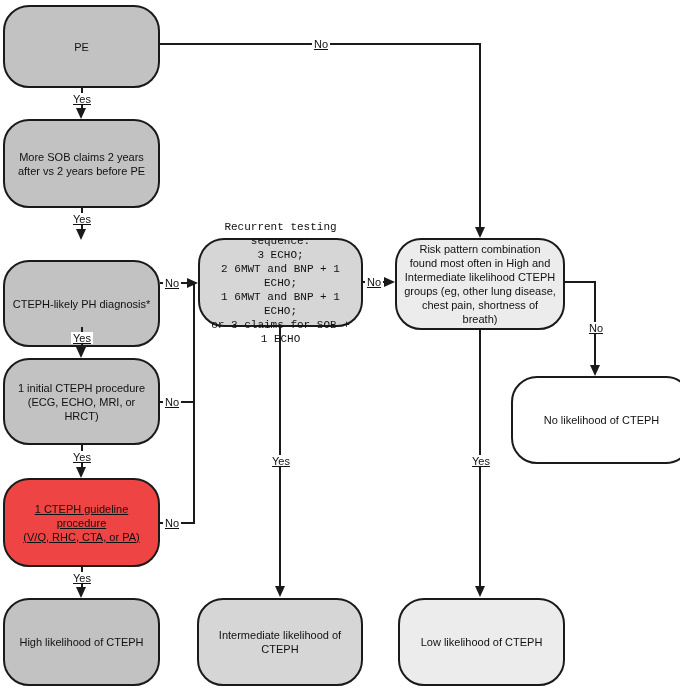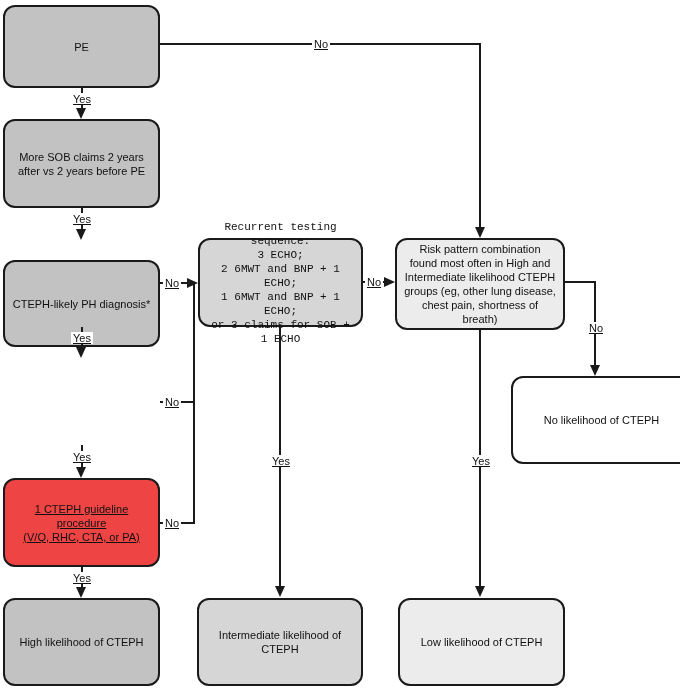--- a/index.html
+++ b/index.html
@@ -12,21 +12,21 @@
     position: relative;
     width: 680px;
     height: 688px;
     background: #ffffff;
     overflow: hidden;
   }
   .node {
     position: absolute;
     box-sizing: border-box;
     border: 2px solid #1a1a1a;
-    border-radius: 12px;
+    border-radius: 26px;
     display: flex;
     align-items: center;
     justify-content: center;
     text-align: center;
     font-size: 11px;
     line-height: 14px;
     color: #111111;
     padding: 3px 5px;
     white-space: pre-line;
   }
@@ -79,20 +79,24 @@
 
   <div class="node" style="left: 3px; top: 119px; width: 157px; height: 89px; background-color: rgb(194, 194, 194);">
     <span>More SOB claims 2 years
 after vs 2 years before PE</span>
   </div>
 
   <div class="node" style="left: 3px; top: 240px; width: 157px; height: 87px; background-color: rgb(194, 194, 194); margin-top: 20px;">
     <span>CTEPH-likely PH diagnosis*</span>
   </div>
 
+  <div class="node" style="left: 3px; top: 358px; width: 157px; height: 87px; background-color: rgb(194, 194, 194);">
+    <span>1 initial CTEPH procedure
+(ECG, ECHO, MRI, or HRCT)</span>
+  </div>
 
   <div class="node" style="left: 3px; top: 478px; width: 157px; height: 89px; background-color: #ef4444; text-decoration: underline;">
     <span>1 CTEPH guideline
 procedure
 (V/Q, RHC, CTA, or PA)</span>
   </div>
 
   <div class="node" style="left: 3px; top: 598px; width: 157px; height: 88px; background-color: rgb(194, 194, 194);">
     <span>High likelihood of CTEPH</span>
   </div>

